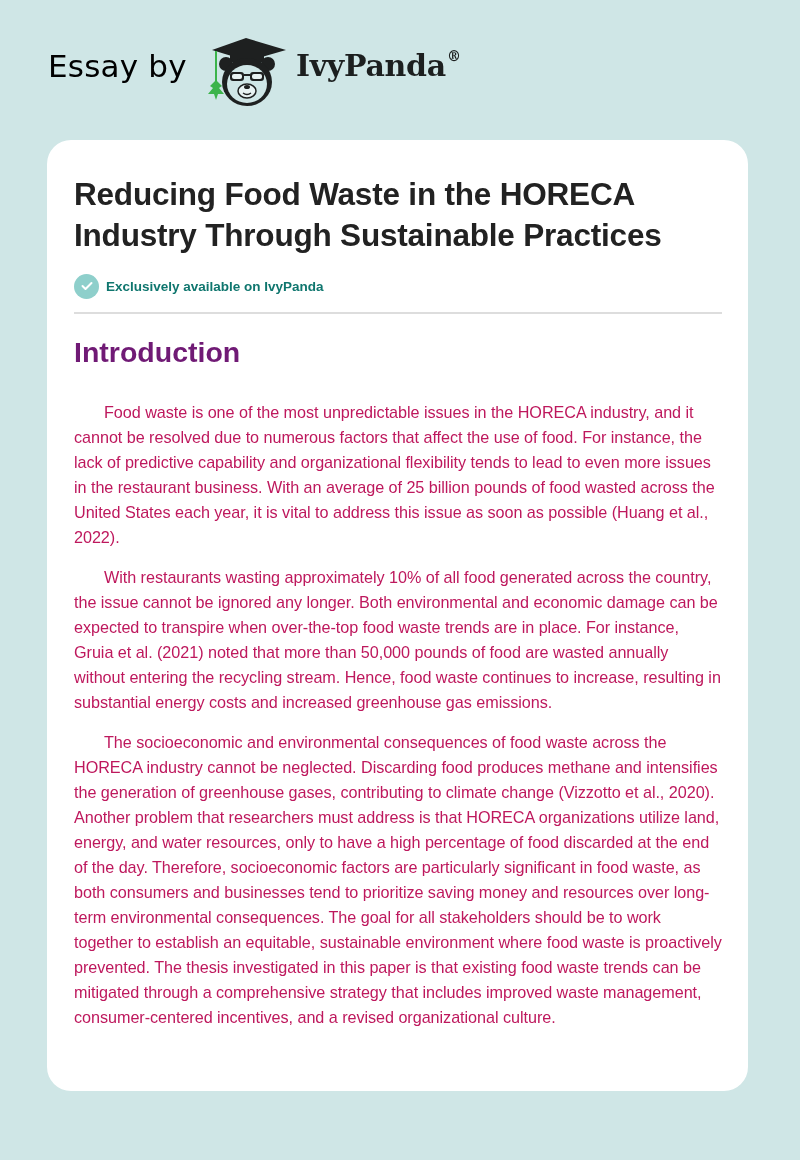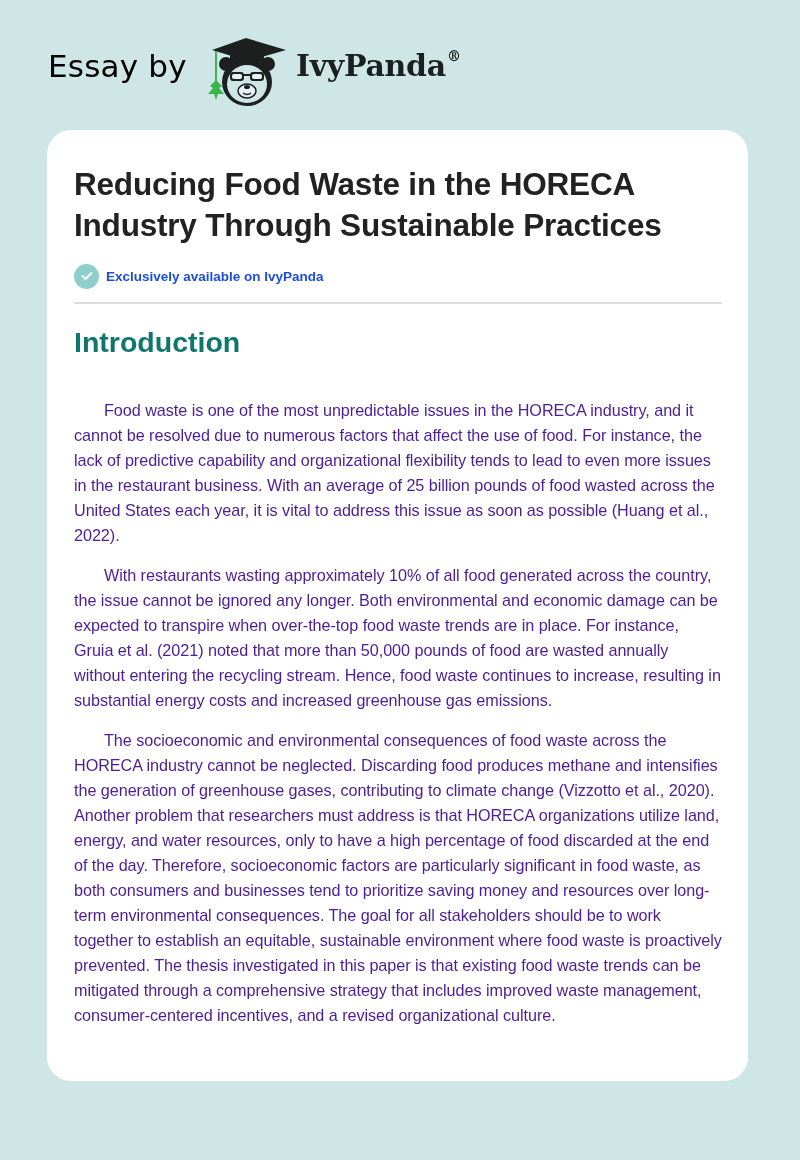--- a/index.html
+++ b/index.html
@@ -39,21 +39,21 @@
       letter-spacing: -0.3px;
     }
     .brand sup {
       font-size: 14px;
       position: relative;
       top: -4px;
       margin-left: 1px;
     }
     .card {
       position: absolute;
-      left: 47px; top: 130px;
+      left: 47px; top: 140px;
       width: 701px; height: 951px;
       background: #ffffff;
       border-radius: 24px;
     }
     .title {
       position: absolute;
       left: 27px; top: 34px;
       width: 660px;
       font-size: 31.5px;
       line-height: 41px;
@@ -74,46 +74,46 @@
       border-radius: 50%;
       background: #8ecfcb;
       display: flex;
       align-items: center;
       justify-content: center;
       margin-right: 7px;
     }
     .exclusive-text {
       font-size: 13.5px;
       font-weight: bold;
-      color: #1d4ed8;
+      color: #0f766e;
     }
     .divider {
       position: absolute;
       left: 27px; top: 172px;
       width: 648px; height: 2px;
       background: #dddddd;
     }
     .section-heading {
       position: absolute;
       left: 27px; top: 196px;
       margin: 0;
       font-size: 28.5px;
       font-weight: bold;
-      color: #0f766e;
+      color: #701a75;
     }
     .body-text {
       position: absolute;
       left: 27px; top: 256px;
       width: 648px;
     }
     .body-text p {
-      margin: 12px 0 15px 0;
+      margin: 4px 0 15px 0;
       font-size: 16.2px;
       line-height: 25px;
-      color: #4c1d95;
+      color: #be185d;
       text-indent: 30px;
       letter-spacing: -0.05px;
     }
   </style>
 </head>
 <body>
 
 <div class="header">
   <span class="essay-by">Essay by</span>
   <div class="mascot">

